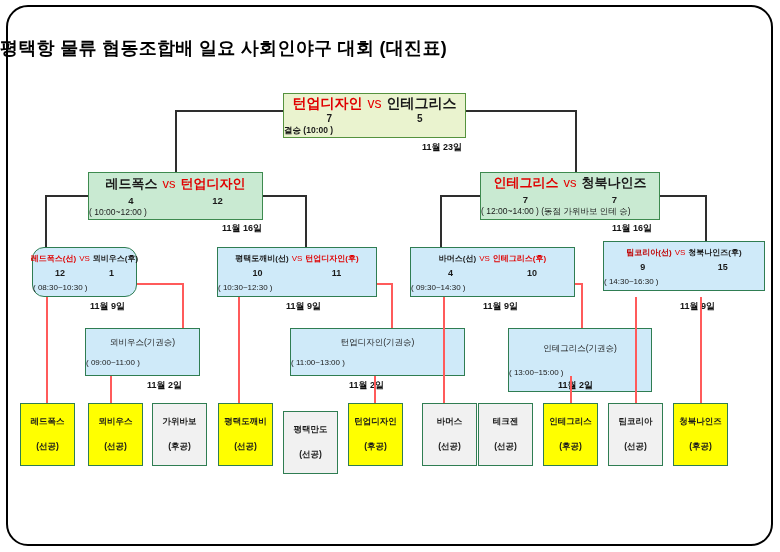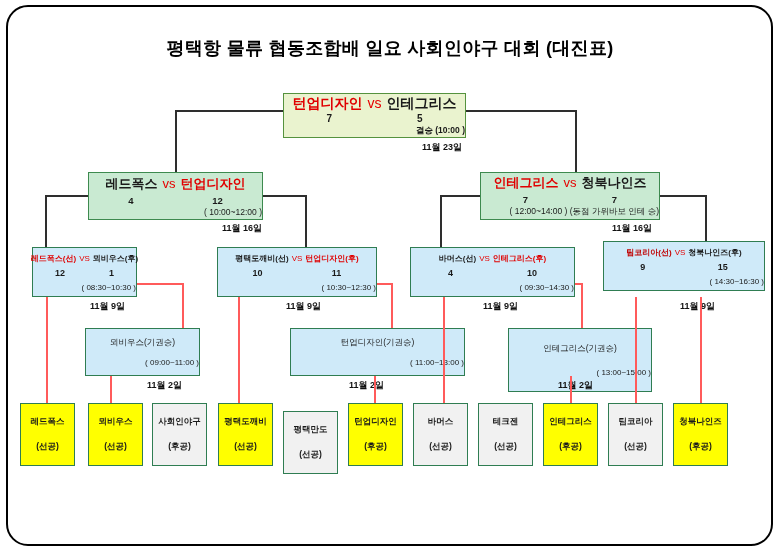--- a/index.html
+++ b/index.html
@@ -1,31 +1,31 @@
 <!DOCTYPE html>
 <html><head>
 <meta charset="utf-8">
 <style>
   *{margin:0;padding:0;box-sizing:border-box}
   html,body{width:780px;height:552px;background:#fff;
     font-family:"Liberation Sans","DejaVu Sans",sans-serif;overflow:hidden}
   .canvas{position:absolute;left:0;top:0;width:780px;height:552px;background:#fff}
   .frame{position:absolute;left:6px;top:5px;width:767px;height:541px;
     border:2.5px solid #000;border-radius:22px;z-index:0}
-  .title{position:absolute;left:0;top:36px;width:100%;text-align:center;
+  .title{position:absolute;left:0;top:36px;width:100%;text-align:left;
     font-size:18px;font-weight:bold;color:#000;letter-spacing:.3px;z-index:2}
   .mbox{position:absolute;display:flex;flex-direction:column;justify-content:space-evenly;
     z-index:2}
   .final{background:#eaf3cf;border:1.6px solid #55923e}
   .semi{background:#c9ead2;border:1.6px solid #3d8a4f}
   .qf,.r1{background:#cfeaf9;border:1.5px solid #2f7d52}
   .teams{display:flex;justify-content:center;align-items:baseline;gap:5px;
     white-space:nowrap;font-weight:bold;color:#1a1a1a}
   .scores{display:flex;justify-content:space-around;font-weight:bold;color:#1a1a1a}
-  .time{text-align:right;color:#1a1a1a;white-space:nowrap}
+  .time{text-align:left;color:#1a1a1a;white-space:nowrap}
   .final .teams{font-size:14px}.final .scores{font-size:10px}
   .final .time{font-size:8.5px;font-weight:bold}
   .semi .teams{font-size:13px}.semi .scores{font-size:9.5px}.semi .time{font-size:8.5px}
   .qf .teams{font-size:8px;gap:3px}.qf .scores{font-size:9px}.qf .time{font-size:8px}
   .r1{font-size:8.5px;text-align:center;color:#1a1a1a}
   .r1 .time{font-size:8px}
   .vs{font-weight:normal}
   .date{position:absolute;font-size:9px;font-weight:bold;color:#111;
     white-space:nowrap;z-index:2}
   .team{position:absolute;top:403px;width:55px;height:63px;border:1.6px solid #2f7d52;
@@ -84,21 +84,21 @@
       <span>7</span>
       <span>7</span>
     </div>
     <div class="time">
       <span>( 12:00~14:00 )</span>
       <span>(동점 가위바보 인테 승)</span>
     </div>
   </div>
   <div class="date" style="left:612px;top:222px;">11월 16일</div>
 
-  <div class="mbox qf" style="left:32px;top:247px;width:105px;height:50px;">
+  <div class="mbox qf" style="left:32px;top:247px;width:105px;height:50px;border-radius:12px;">
     <div class="teams">
       <span style="color: rgb(224, 0, 0);">레드폭스(선)</span>
       <span class="vs" style="color: rgb(230, 0, 0);">VS</span>
       <span style="color: rgb(26, 26, 26);">뫼비우스(후)</span>
     </div>
     <div class="scores">
       <span>12</span>
       <span>1</span>
     </div>
     <div class="time">( 08:30~10:30 )</div>
@@ -167,36 +167,36 @@
 
   <div class="team team-yellow" style="left:20px;">
     <span>레드폭스</span>
     <span>(선공)</span>
   </div>
   <div class="team team-yellow" style="left:88px;">
     <span>뫼비우스</span>
     <span>(선공)</span>
   </div>
   <div class="team team-gray" style="left:152px;">
-    <span>사회인야구</span>
+    <span>가위바보</span>
     <span>(후공)</span>
   </div>
   <div class="team team-yellow" style="left:218px;">
     <span>평택도깨비</span>
     <span>(선공)</span>
   </div>
   <div class="team team-gray" style="left:283px;margin-top:8px;">
     <span>평택만도</span>
     <span>(선공)</span>
   </div>
   <div class="team team-yellow" style="left:348px;">
     <span>턴업디자인</span>
     <span>(후공)</span>
   </div>
-  <div class="team team-gray" style="left:413px;">
+  <div class="team team-gray" style="left:422px;">
     <span>바머스</span>
     <span>(선공)</span>
   </div>
   <div class="team team-gray" style="left:478px;">
     <span>테크젠</span>
     <span>(선공)</span>
   </div>
   <div class="team team-yellow" style="left:543px;">
     <span>인테그리스</span>
     <span>(후공)</span>

